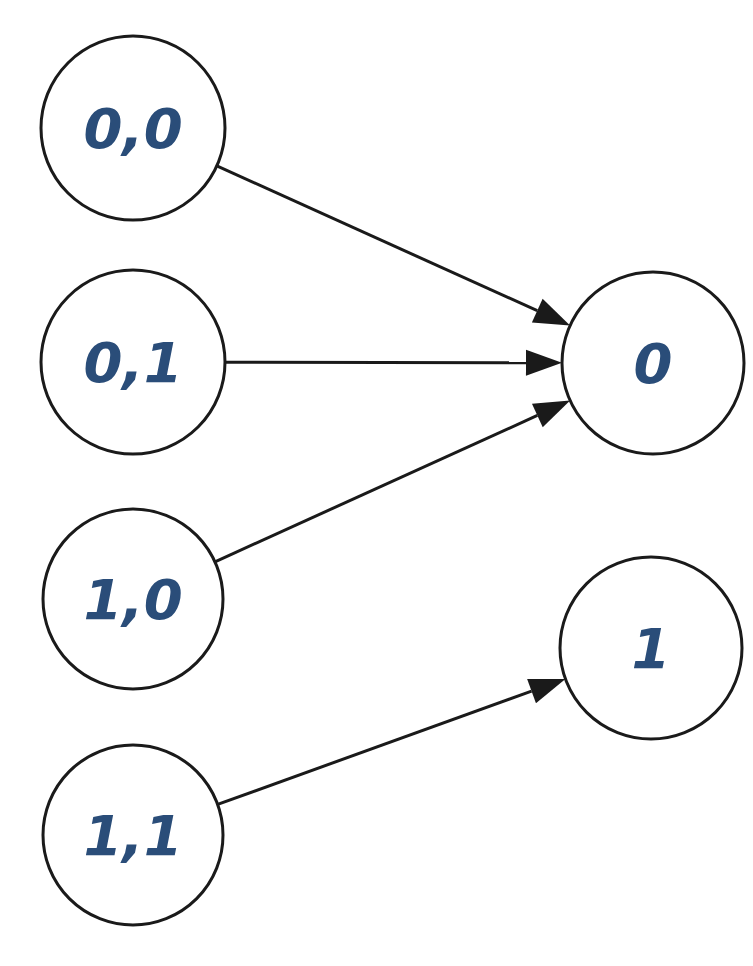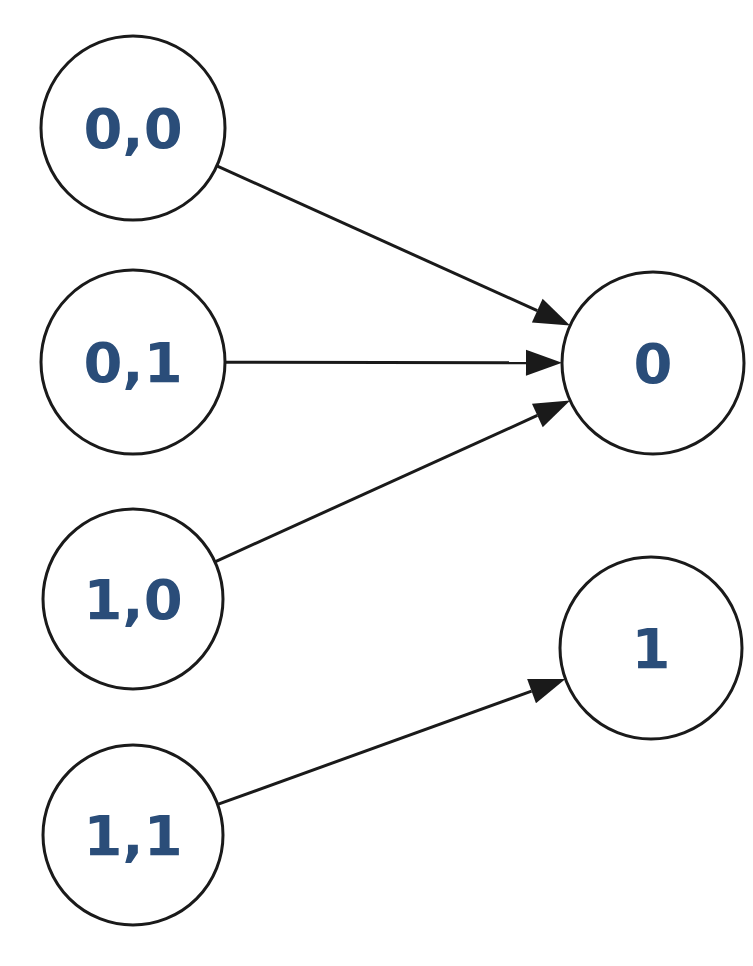--- a/index.html
+++ b/index.html
@@ -6,20 +6,21 @@
     margin: 0;
     padding: 0;
     background: #ffffff;
   }
   .canvas {
     position: relative;
     width: 753px;
     height: 966px;
     background: #ffffff;
     overflow: hidden;
+    font-style: italic;
   }
   svg {
     display: block;
   }
   .node-label {
     font-family: "DejaVu Sans", "Liberation Sans", sans-serif;
     font-weight: 700;
     font-size: 56px;
   }
 </style>

